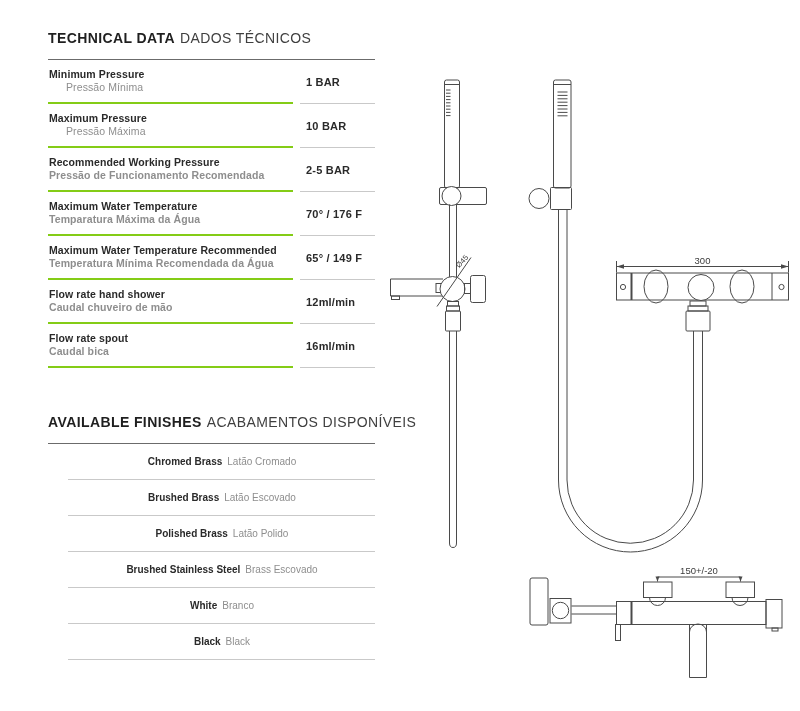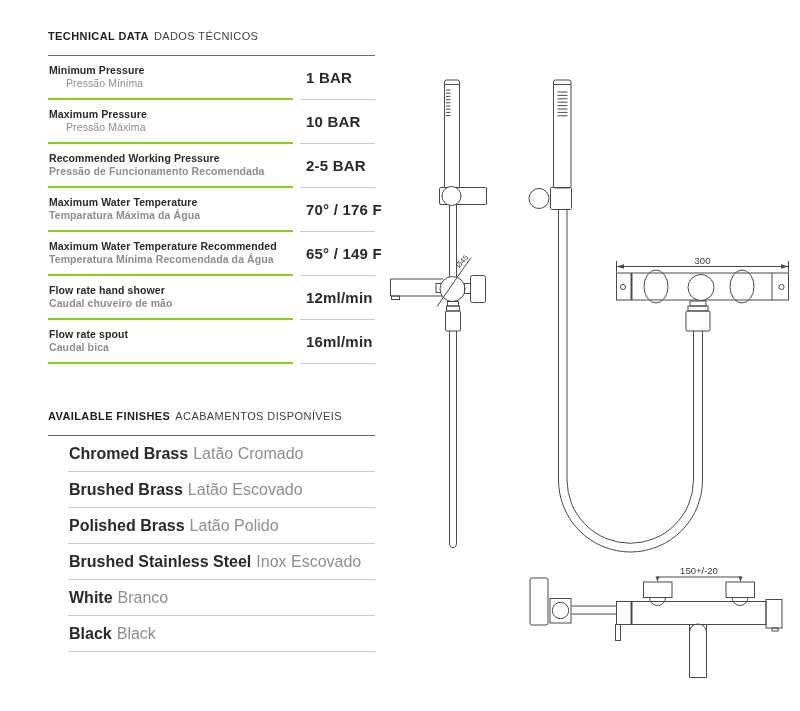--- a/index.html
+++ b/index.html
@@ -3,36 +3,36 @@
 <meta charset="utf-8">
 <style>
   * { margin:0; padding:0; box-sizing:border-box; }
   html,body { background:#ffffff; }
   body {
     width:800px; height:711px; position:relative; overflow:hidden;
     font-family:"Liberation Sans", sans-serif; color:#262626;
   }
   .left-panel { position:absolute; left:48px; top:30px; width:327px; }
 
-  .sec-heading { font-size:11px; letter-spacing:.4px; white-space:nowrap; }
+  .sec-heading { font-size:14px; letter-spacing:.4px; white-space:nowrap; }
   .sec-heading .en { font-weight:bold; color:#1f1f1f; }
   .sec-heading .pt { font-weight:normal; color:#3f3f3f; margin-left:5px; }
   .head-rule { border:0; border-top:1px solid #6b6b6b; margin-top:13px; }
 
   .tech-table { width:100%; }
   .trow { display:flex; align-items:stretch; }
   .trow .lbl-cell { flex:1 1 auto; border-bottom:2px solid #84cc16; padding:8px 0 8px 1px; display:flex; flex-direction:column; justify-content:center; }
   .trow .val-cell { width:75px; margin-left:7px; border-bottom:1px solid #c9c9c9; padding-left:6px; display:flex; align-items:center;
-                    font-size:15px; font-weight:bold; color:#2a2a2a; letter-spacing:.2px; white-space:nowrap; }
+                    font-size:11px; font-weight:bold; color:#2a2a2a; letter-spacing:.2px; white-space:nowrap; }
   .lbl-en { font-size:10.5px; font-weight:bold; color:#2a2a2a; line-height:13px; letter-spacing:.1px; }
   .lbl-pt { font-size:10.5px; color:#8e8e8e; line-height:13px; letter-spacing:.1px;font-weight:bold; }
   .inline-pt { font-weight:normal; color:#8e8e8e; margin-left:17px; }
 
-  .finishes { margin-top:46px; }
-  .frow { border-bottom:1px solid #c9c9c9; padding:11px 0 11px 1px; font-size:16px; line-height:13px;margin-left:20px; }
+  .finishes { margin-top:46px;text-align:center; }
+  .frow { border-bottom:1px solid #c9c9c9; padding:11px 0 11px 1px; font-size:10px; line-height:13px;margin-left:20px; }
   .frow .f-en { font-weight:bold; color:#2a2a2a; }
   .frow .f-pt { color:#8e8e8e; margin-left:5px; }
 
   .drawings-wrap { position:absolute; left:380px; top:50px; width:420px; height:661px; }
   .drw { display:block; }
   .drw path, .drw rect, .drw line, .drw circle, .drw ellipse { fill:none; stroke:#4a4a4a; stroke-width:1; }
   .drw .filled { fill:#4a4a4a; stroke:none; }
   .drw .whitefill { fill:#ffffff; }
   .drw .hatch { stroke:#2b2b2b; stroke-width:1.5; }
   .drw .thick { stroke-width:2; }
@@ -103,21 +103,21 @@
 
   <div class="finishes">
     <div class="sec-heading">
       <span class="en">AVAILABLE FINISHES</span><span class="pt">ACABAMENTOS DISPONÍVEIS</span>
     </div>
     <hr class="head-rule">
 
     <div class="frow"><span class="f-en">Chromed Brass</span><span class="f-pt">Latão Cromado</span></div>
     <div class="frow"><span class="f-en">Brushed Brass</span><span class="f-pt">Latão Escovado</span></div>
     <div class="frow"><span class="f-en">Polished Brass</span><span class="f-pt">Latão Polido</span></div>
-    <div class="frow"><span class="f-en">Brushed Stainless Steel</span><span class="f-pt">Inox Escovado</span></div>
+    <div class="frow"><span class="f-en">Brushed Stainless Steel</span><span class="f-pt">Brass Escovado</span></div>
     <div class="frow"><span class="f-en">White</span><span class="f-pt">Branco</span></div>
     <div class="frow"><span class="f-en">Black</span><span class="f-pt">Black</span></div>
   </div>
 </div>
 
 <div class="drawings-wrap">
 <svg class="drw" width="420" height="661" viewBox="380 50 420 661" xmlns="http://www.w3.org/2000/svg">
 
   <g>
     <rect x="444.5" y="80" width="15" height="108" rx="2"></rect>

